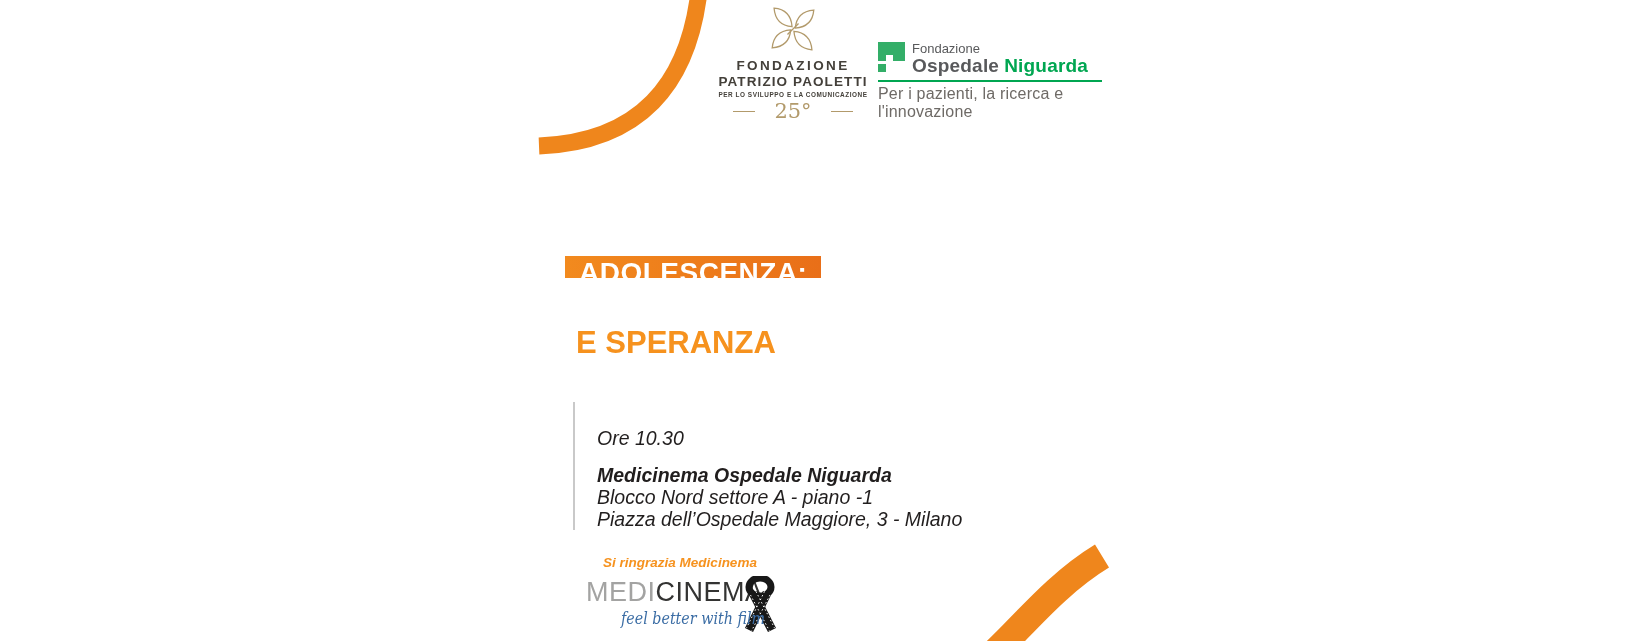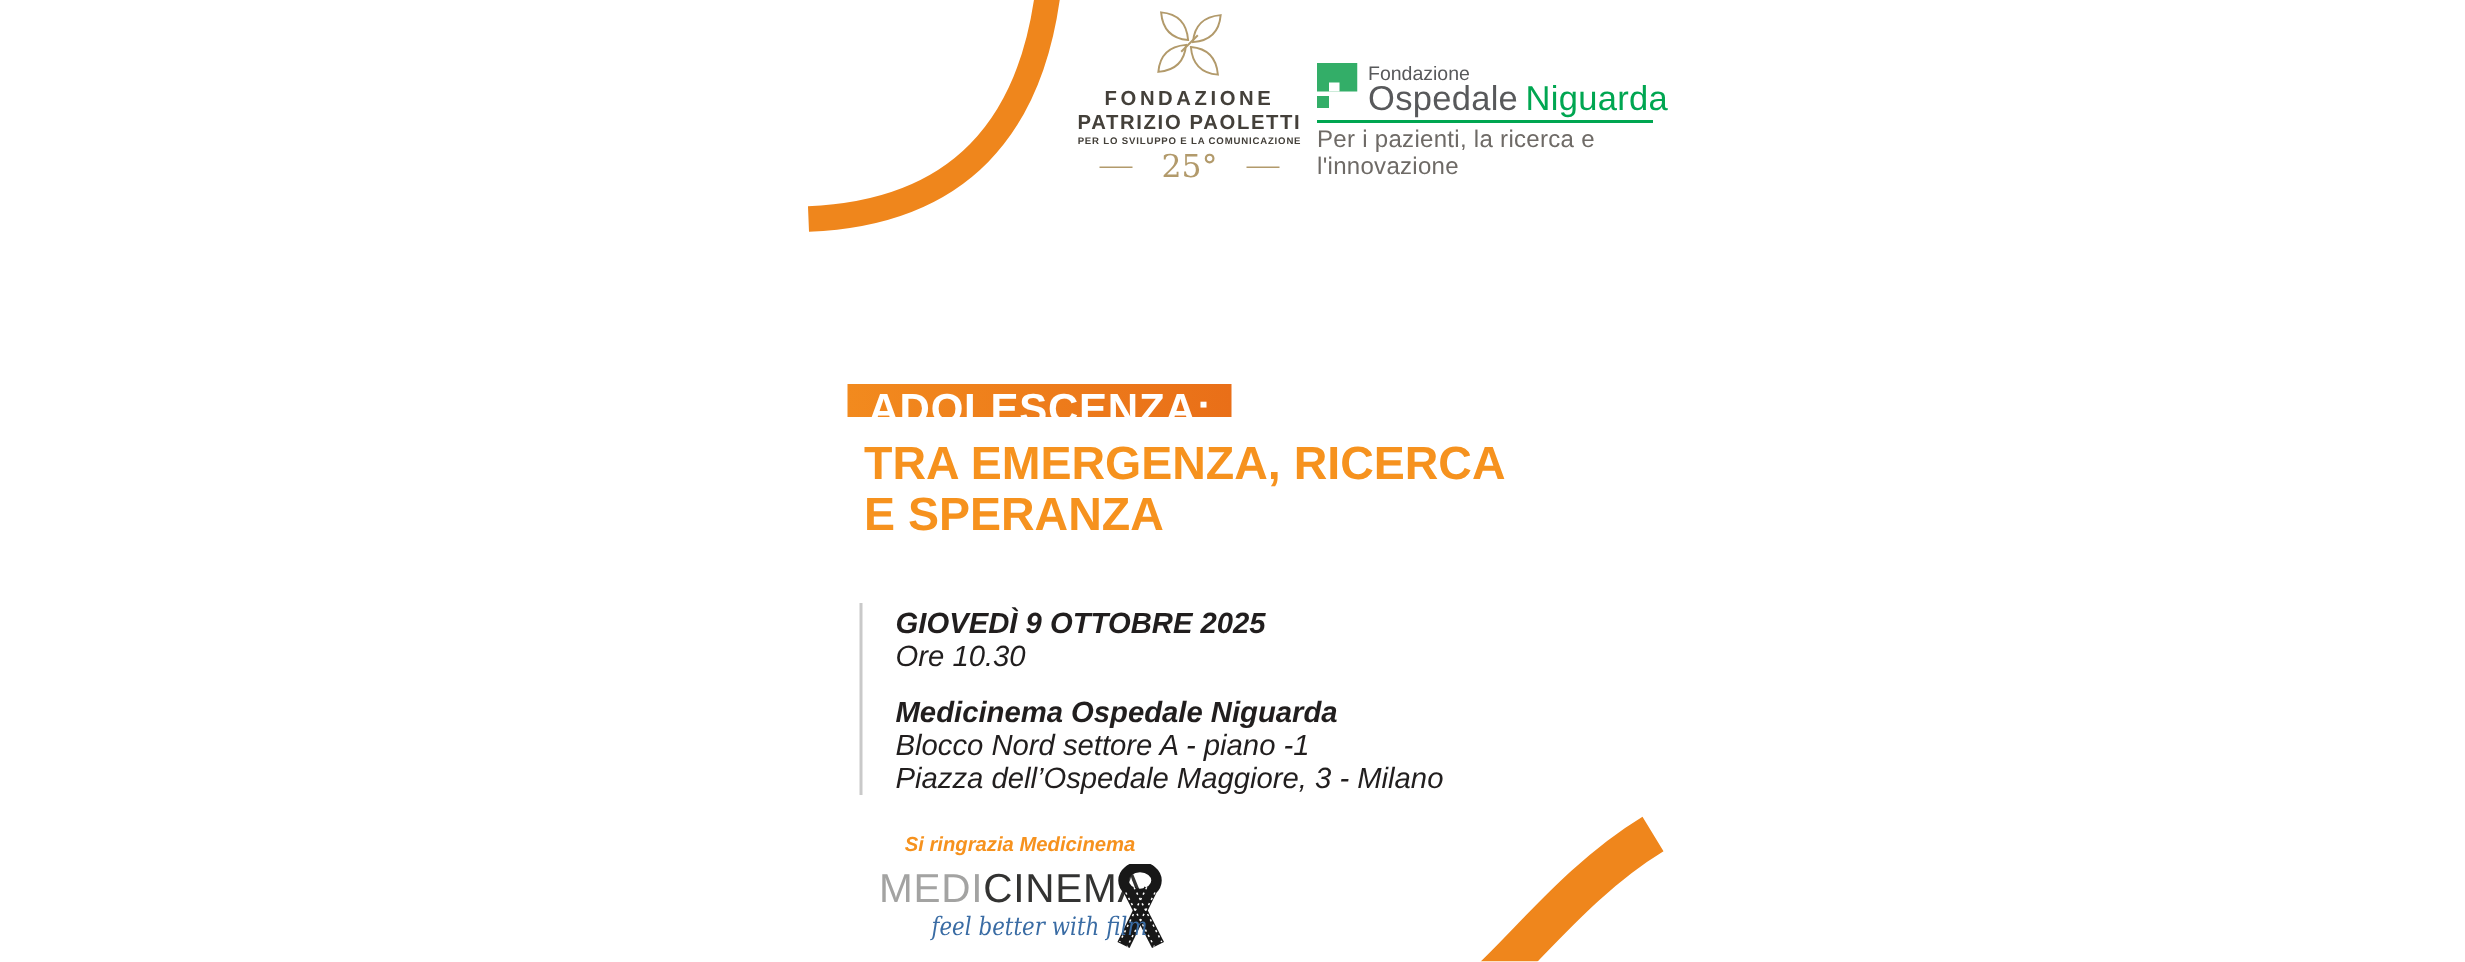--- a/index.html
+++ b/index.html
@@ -25,21 +25,21 @@
   .dash{display:inline-block;width:22px;height:1px;background:var(--tan);}
 
   
   .niguarda{position:absolute;left:878px;top:42px;width:224px;}
   .nig-row{display:flex;align-items:flex-start;}
   .nig-icon{width:27px;height:30px;flex:0 0 auto;}
   .nig-icon rect{fill:var(--green_icon);}
   .nig-icon rect.notch{fill:#ffffff;}
   .nig-text{margin-left:7px;}
   .nig-over{font-size:13px;color:var(--gray_logo_text);line-height:13px;}
-  .nig-name{font-size:23px;font-weight:400;line-height:21px;letter-spacing:0.2px;}
+  .nig-name{font-size:19px;font-weight:700;line-height:21px;letter-spacing:0.2px;}
   .nig-gray{color:var(--gray_logo_text);margin-right:5px;}
   .nig-green{color:var(--green_text);}
   .nig-rule{margin-top:4px;height:1.5px;background:var(--green_text);}
   .nig-tag{margin-top:3px;font-size:16px;letter-spacing:0.2px;color:var(--gray_tagline);}
 
   
   .title-box{position:absolute;left:565px;top:256px;height:22px;line-height:33px;
              padding:0 14px;display:inline-block;
              background:linear-gradient(90deg,var(--orange_box_l),var(--orange_box_r));
              color:#ffffff;font-size:28px;font-weight:800;letter-spacing:0.5px;}
@@ -115,25 +115,23 @@
         </div>
       </div>
     </div>
     <div class="nig-rule"></div>
     <div class="nig-tag">Per i pazienti, la ricerca e l'innovazione</div>
   </div>
 
   <div class="title-box">
     <span>ADOLESCENZA:</span>
   </div>
-  <div class="title-line l2">TRA EMERGENZA, RICERCA</div>
   <div class="title-line l3">E SPERANZA</div>
 
   <div class="vline"></div>
-  <div class="ev bold ev-date">GIOVEDÌ 9 OTTOBRE 2025</div>
   <div class="ev ev-time">Ore 10.30</div>
   <div class="ev bold ev-venue">Medicinema Ospedale Niguarda</div>
   <div class="ev ev-a1">Blocco Nord settore A - piano -1</div>
   <div class="ev ev-a2">Piazza dell’Ospedale Maggiore, 3 - Milano</div>
 
   <div class="thanks">Si ringrazia Medicinema</div>
   <div class="brand">
     <span class="brand-light">MEDI</span><span class="brand-dark">CINEMA</span>
   </div>
   <svg class="ribbon" viewBox="0 0 38 60">

